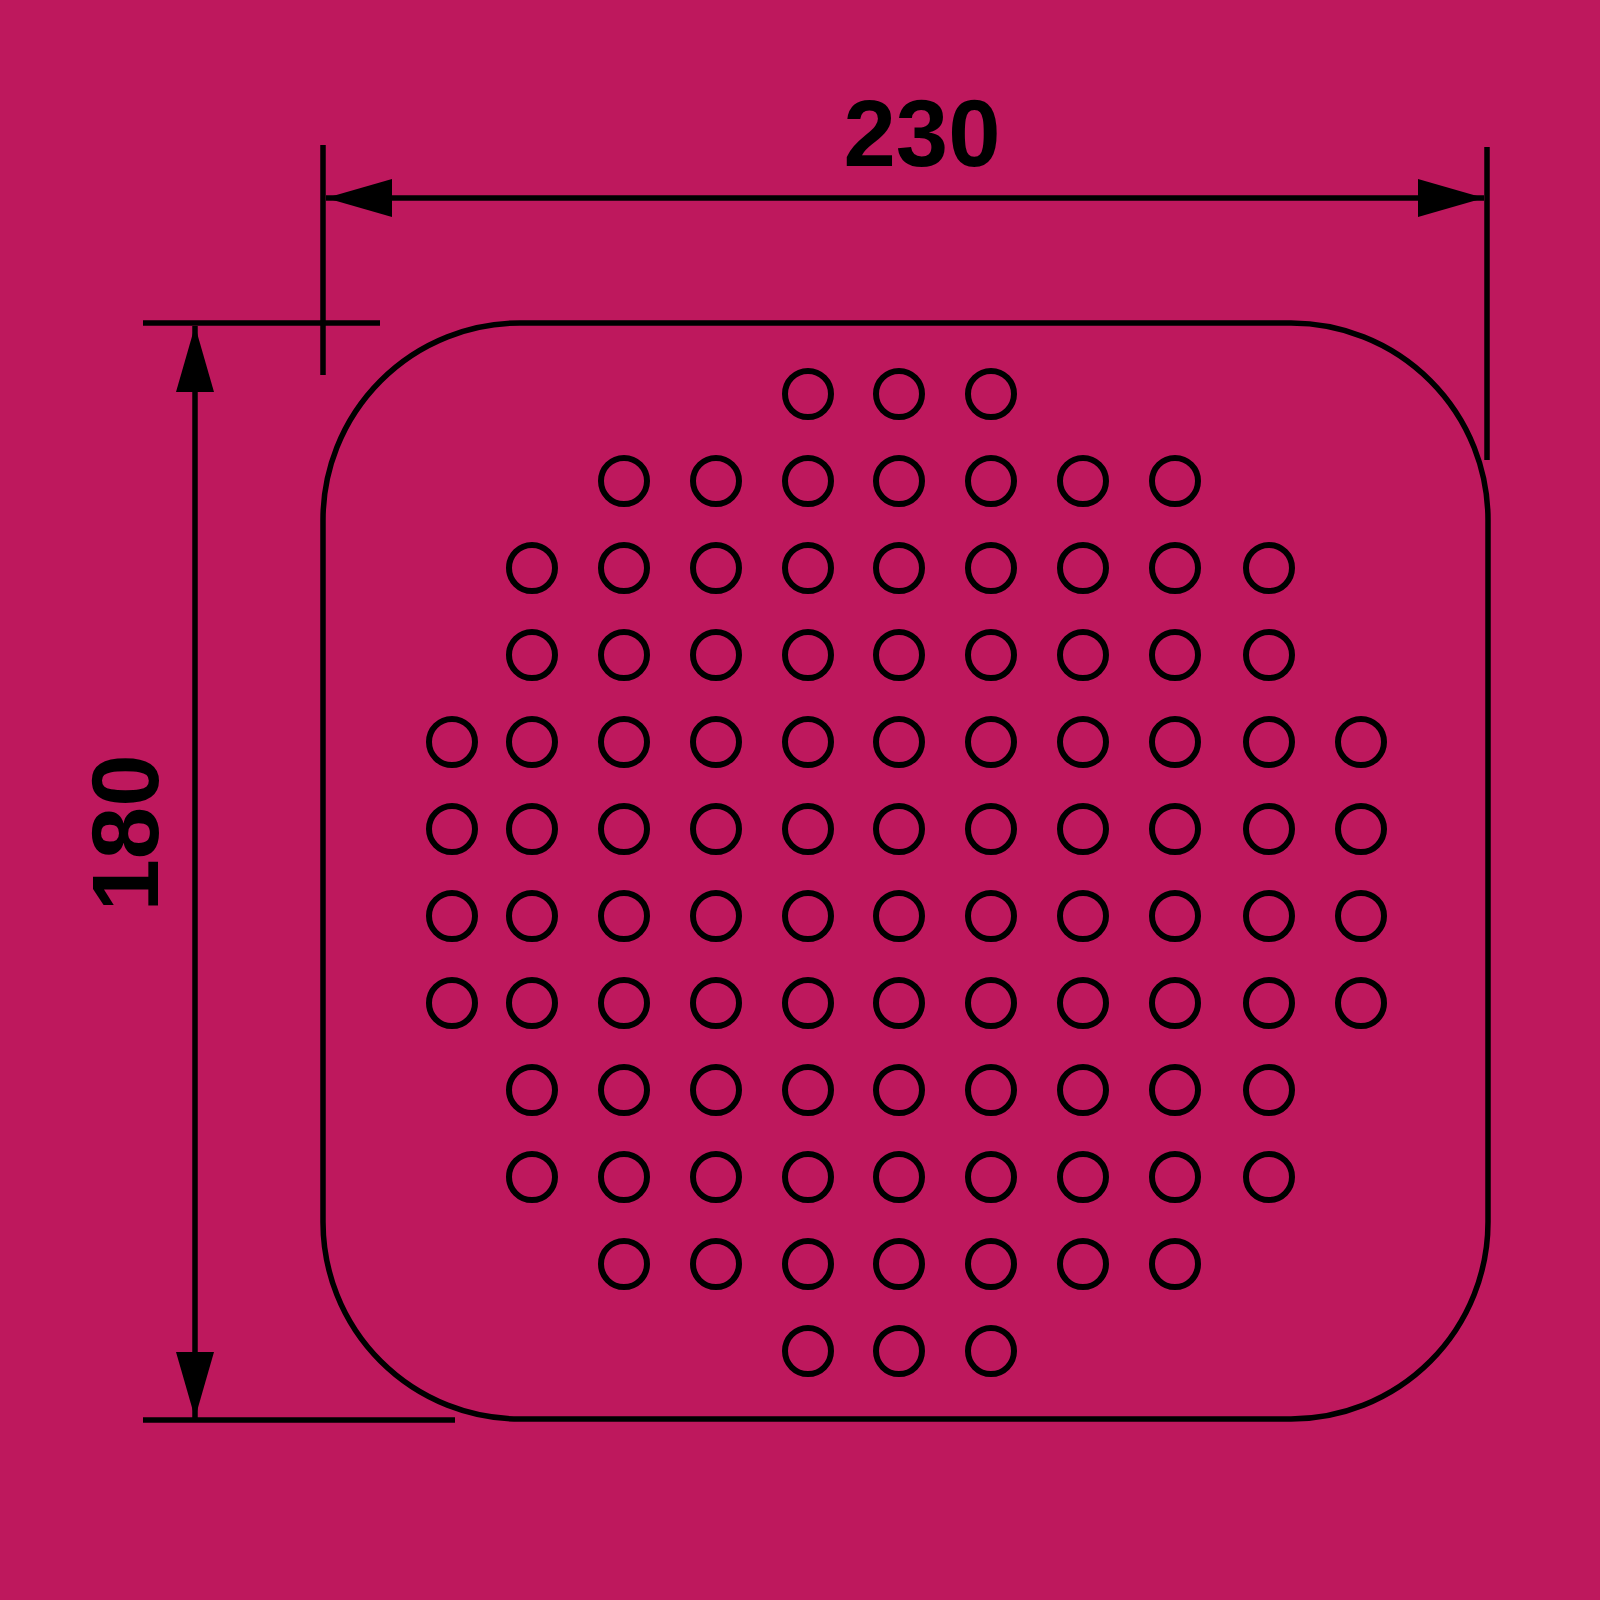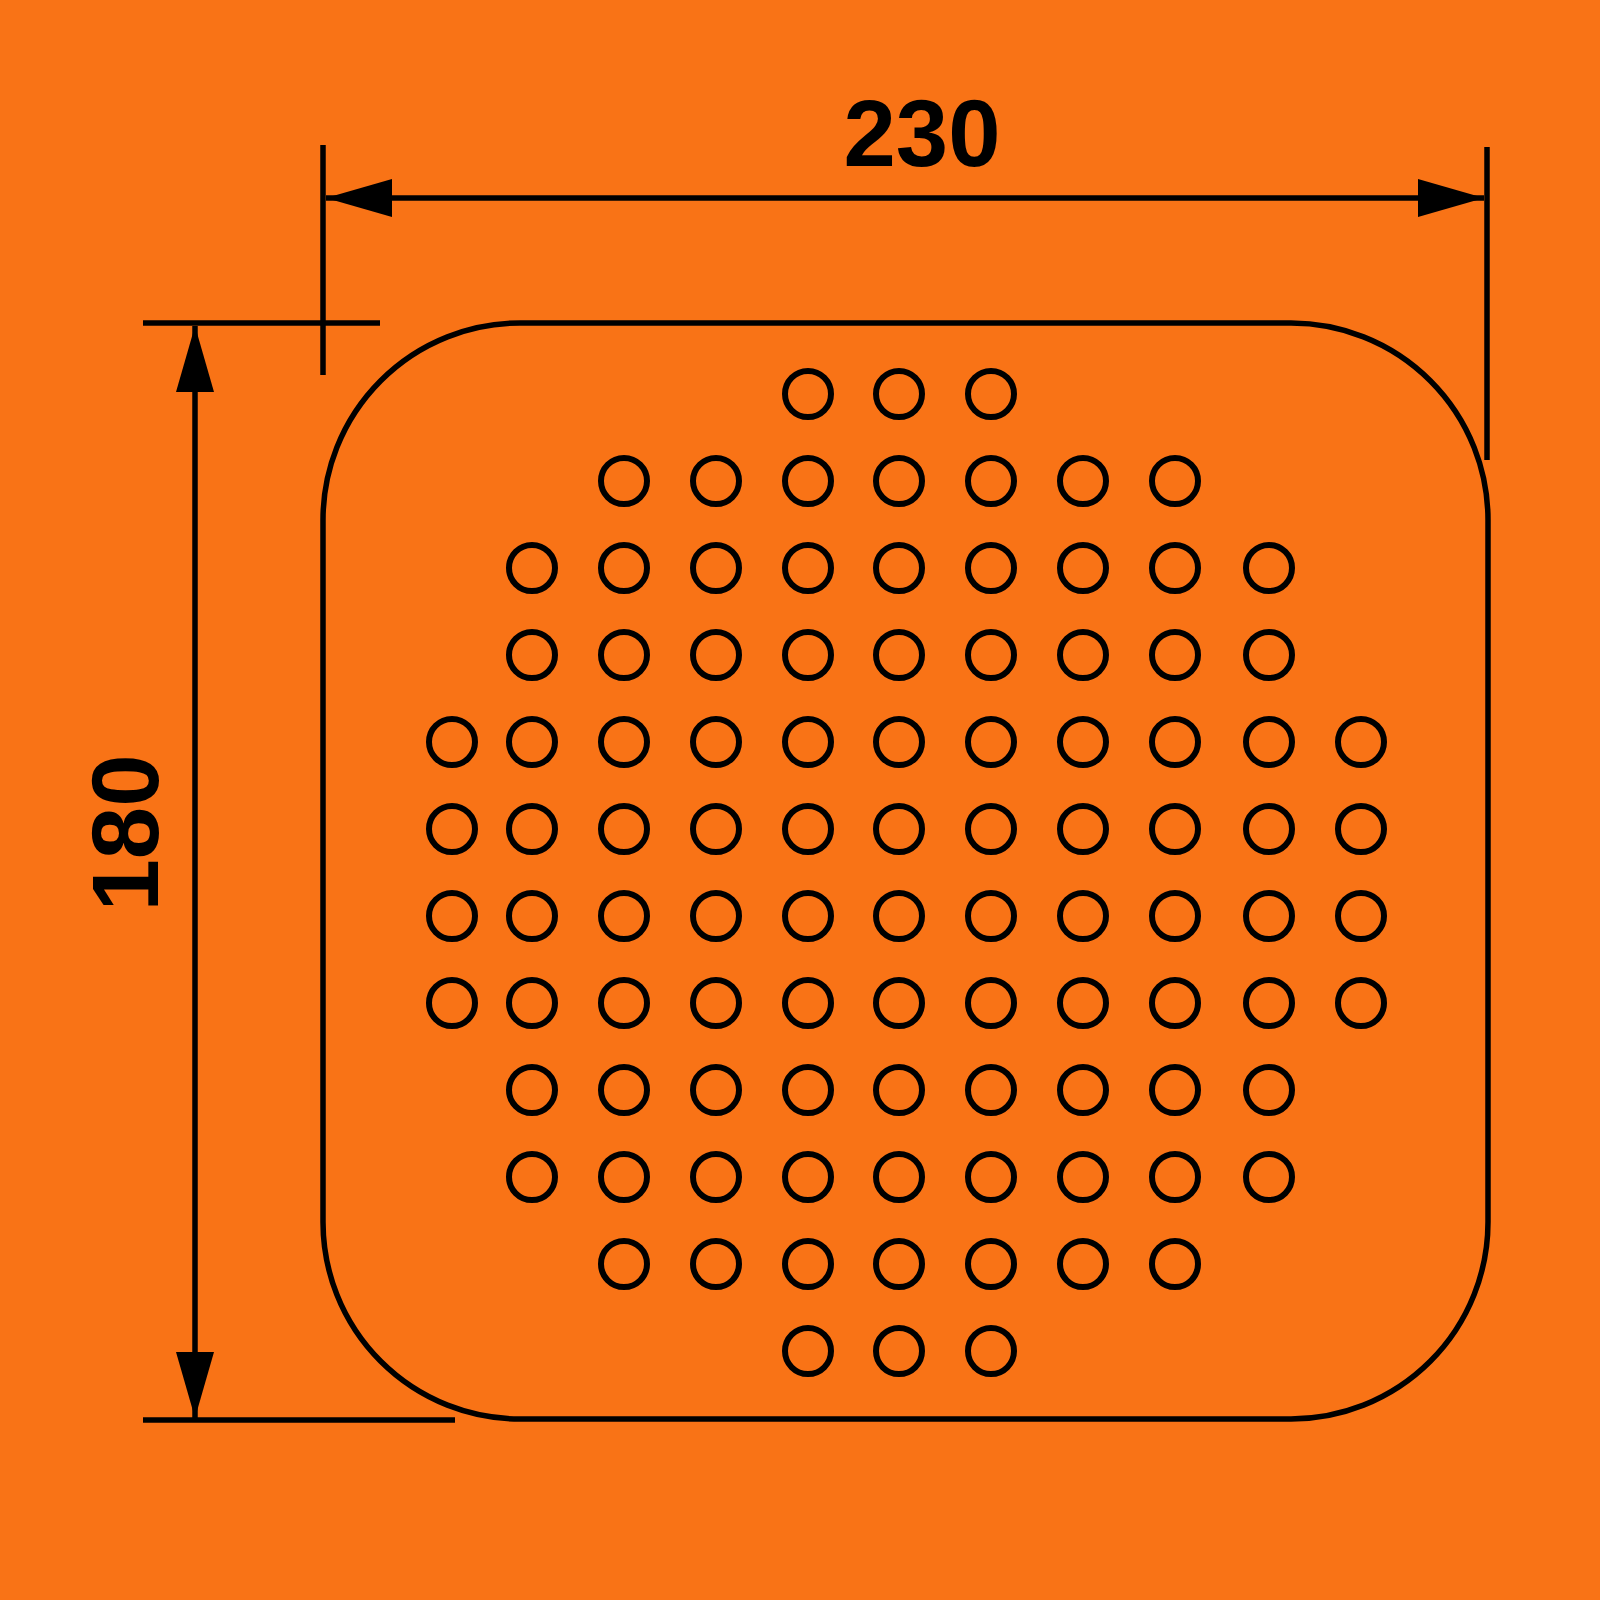--- a/index.html
+++ b/index.html
@@ -7,21 +7,21 @@
     padding: 0;
     width: 1600px;
     height: 1600px;
     background: #ffffff;
     overflow: hidden;
   }
   .canvas {
     position: relative;
     width: 1600px;
     height: 1600px;
-    background: #f97316;
+    background: #be185d;
   }
   svg { display: block; }
   .dim-label {
     font-family: "Liberation Sans", sans-serif;
     font-weight: 700;
     fill: #000000;
     text-anchor: middle;
   }
 </style>
 </head>

